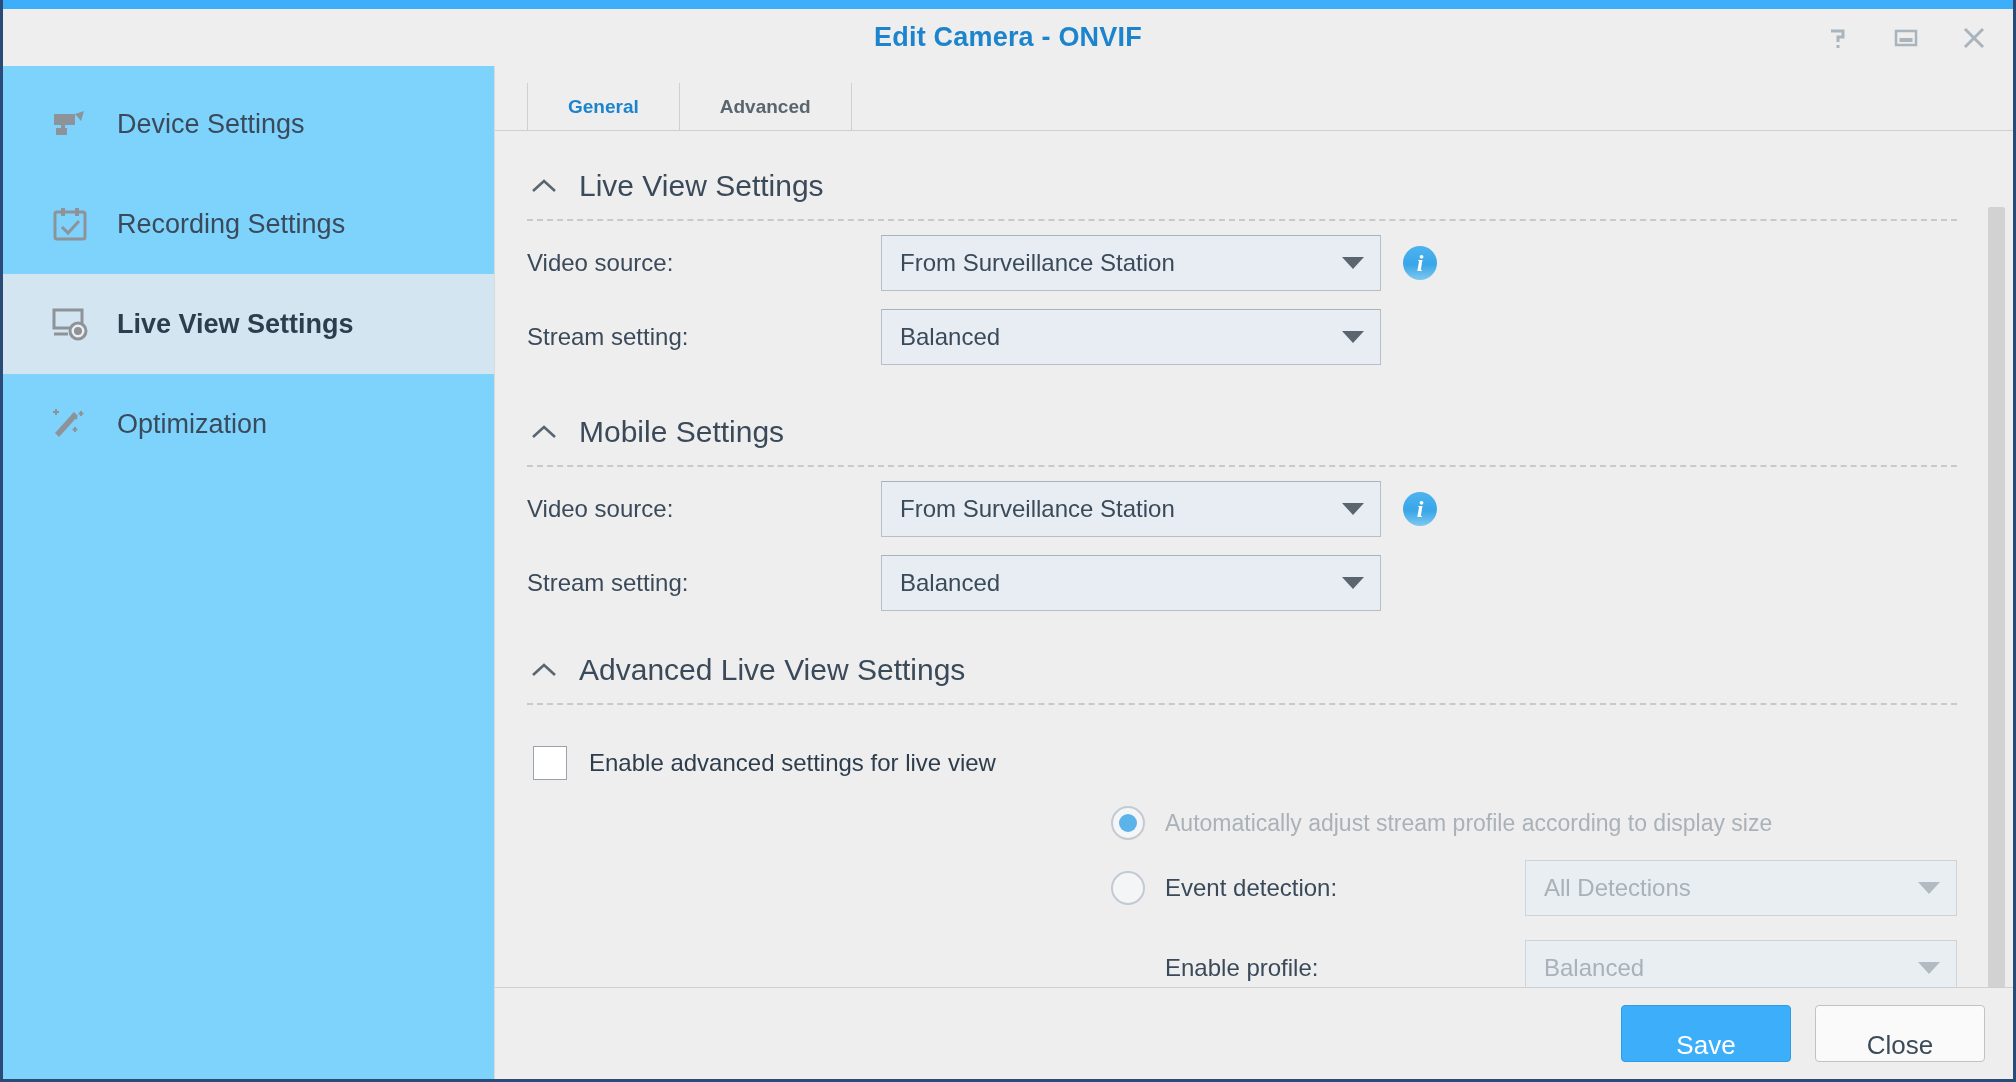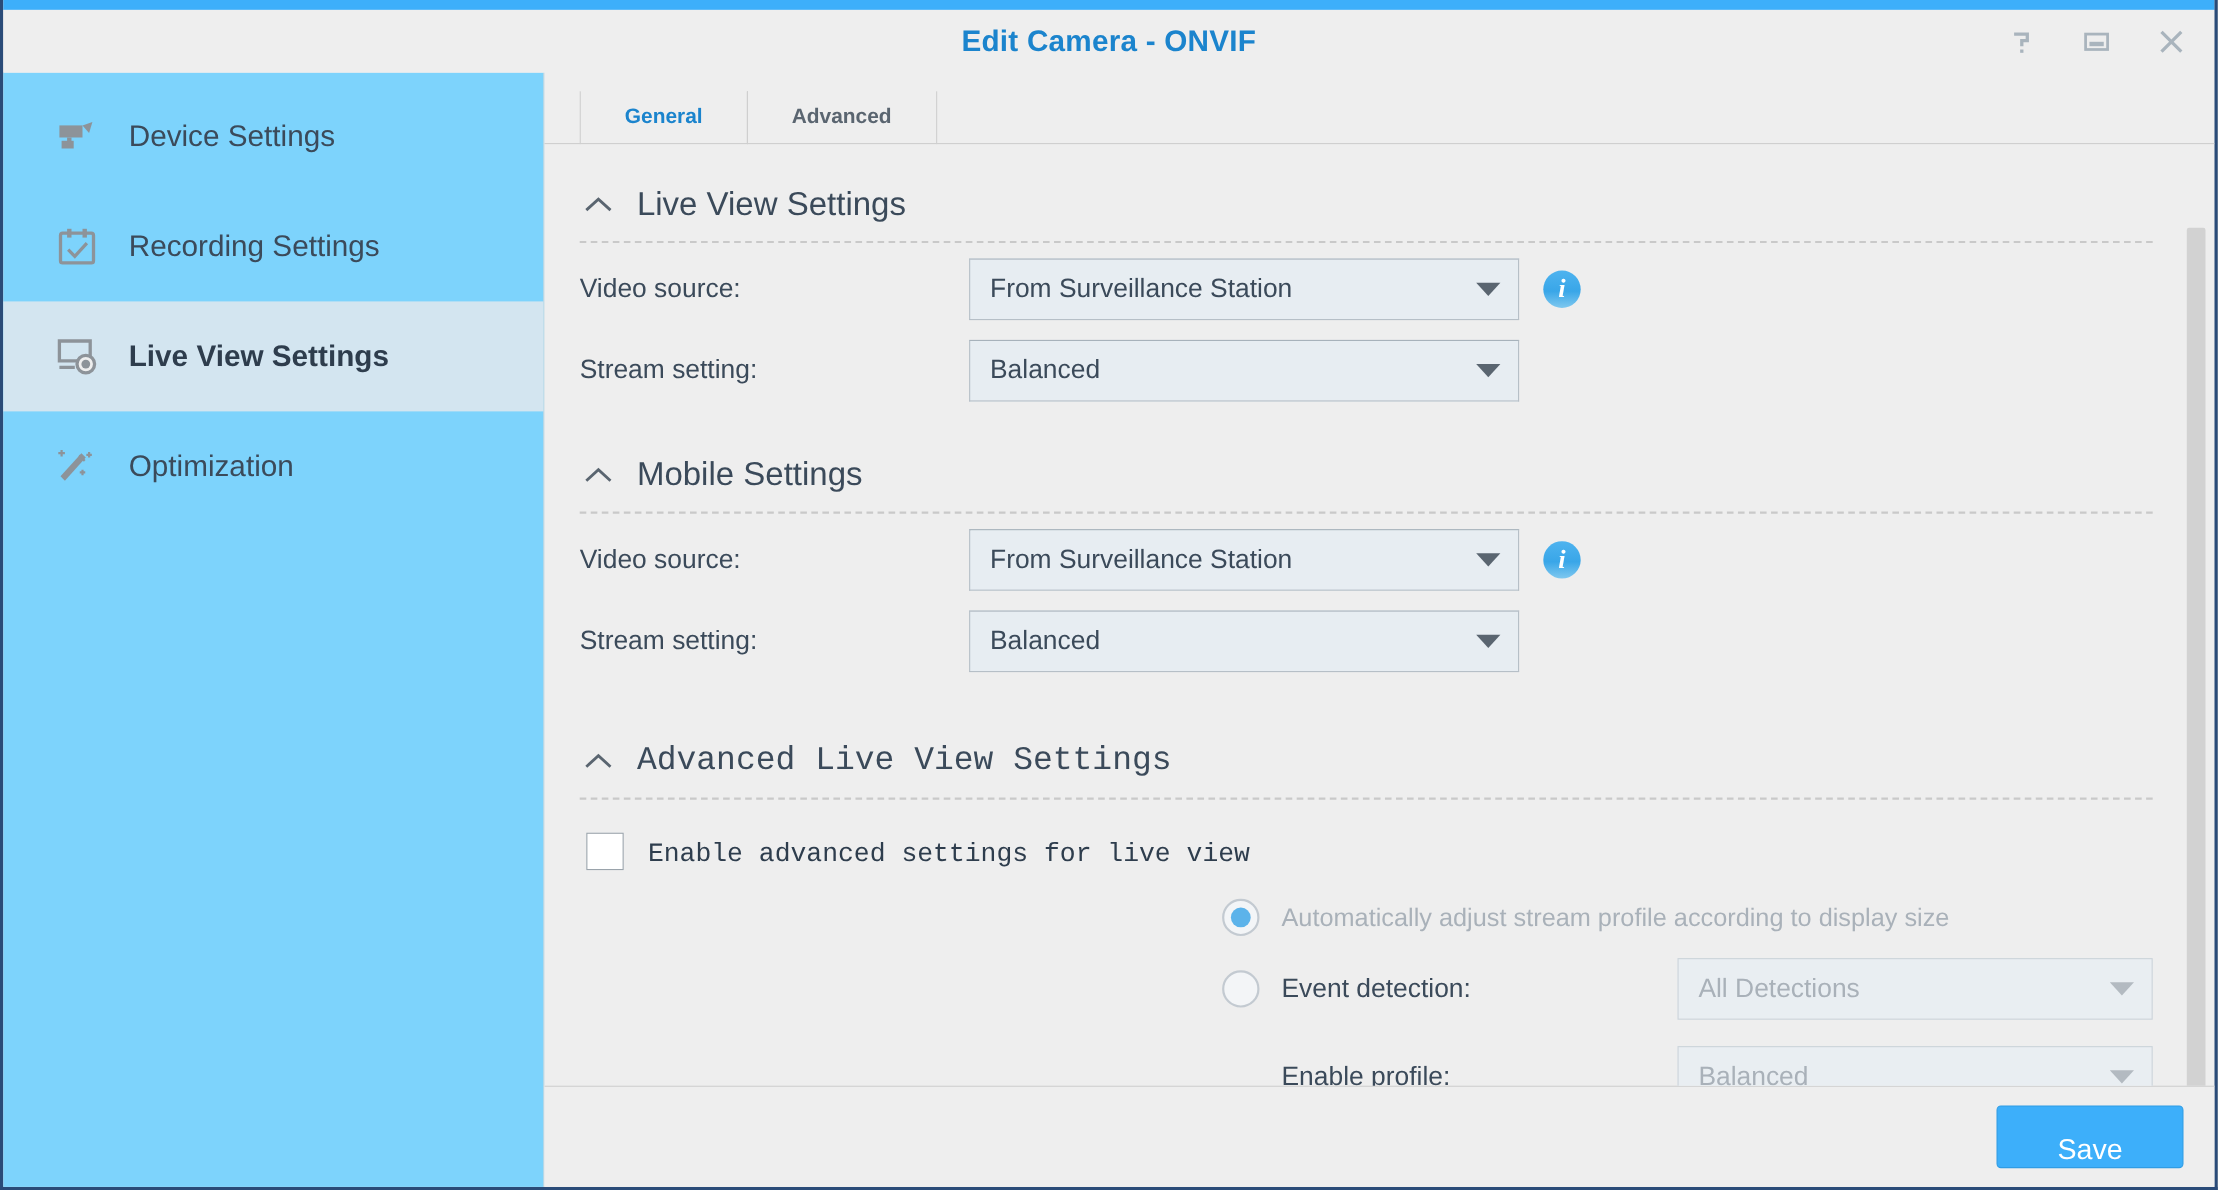--- a/index.html
+++ b/index.html
@@ -122,21 +122,21 @@
 
   .info-icon {
     width: 34px; height: 34px; border-radius: 50%;
     background: linear-gradient(180deg,#4eb3ef 0%, #39a6e8 55%, #7fc8ef 100%);
     color: #fff; font-size: 24px; font-style: italic; font-weight: bold;
     font-family: "Liberation Serif", serif;
     display: flex; align-items: center; justify-content: center;
     margin-left: 22px; cursor: pointer; flex: 0 0 34px;
   }
 
-  .check-row { display: flex; align-items: flex-end; margin-top: 30px; padding-left: 22px; font-family: Liberation Mono, monospace; }
+  .check-row { display: flex; align-items: center; margin-top: 41px; padding-left: 22px; }
   .checkbox {
     width: 34px; height: 34px; background: #fff;
     border: 1px solid #9aa3ab; margin-right: 22px; cursor: pointer; flex:0 0 34px;
   }
   .check-label { font-size: 24px; color: #2e3d4d; }
 
   .radio-row { display: flex; align-items: center; margin-top: 26px; padding-left: 600px; }
   .radio {
     width: 34px; height: 34px; border-radius: 50%;
     border: 2px solid #c3cad1; background: #f3f5f7;
@@ -320,21 +320,21 @@
           </div>
 
           <div class="row">
             <div class="row-label">Stream setting:</div>
             <div class="select">
               <span>Balanced</span>
               <span class="arrow"></span>
             </div>
           </div>
 
-          <div class="section-head" style="margin-top:60px;font-family:Liberation Mono, monospace;">
+          <div class="section-head" style="margin-top:38px;">
             <span class="chev">
               <svg width="26" height="16" viewBox="0 0 26 16">
                 <path d="M2 13 L13 3 L24 13" fill="none" stroke="#5a6570" stroke-width="2.6"></path>
               </svg>
             </span>
             <span class="section-title">Advanced Live View Settings</span>
           </div>
           <div class="divider"></div>
 
           <div class="check-row">
@@ -371,17 +371,20 @@
 
         <div id="scrollbar">
           <div id="scroll-thumb"></div>
         </div>
       </div>
 
       <div id="footer">
         <div class="btn btn-primary">
           <span>Save</span>
         </div>
+        <div class="btn btn-secondary">
+          <span>Close</span>
+        </div>
       </div>
 
     </div>
   </div>
 </div>
 
 </body></html>

